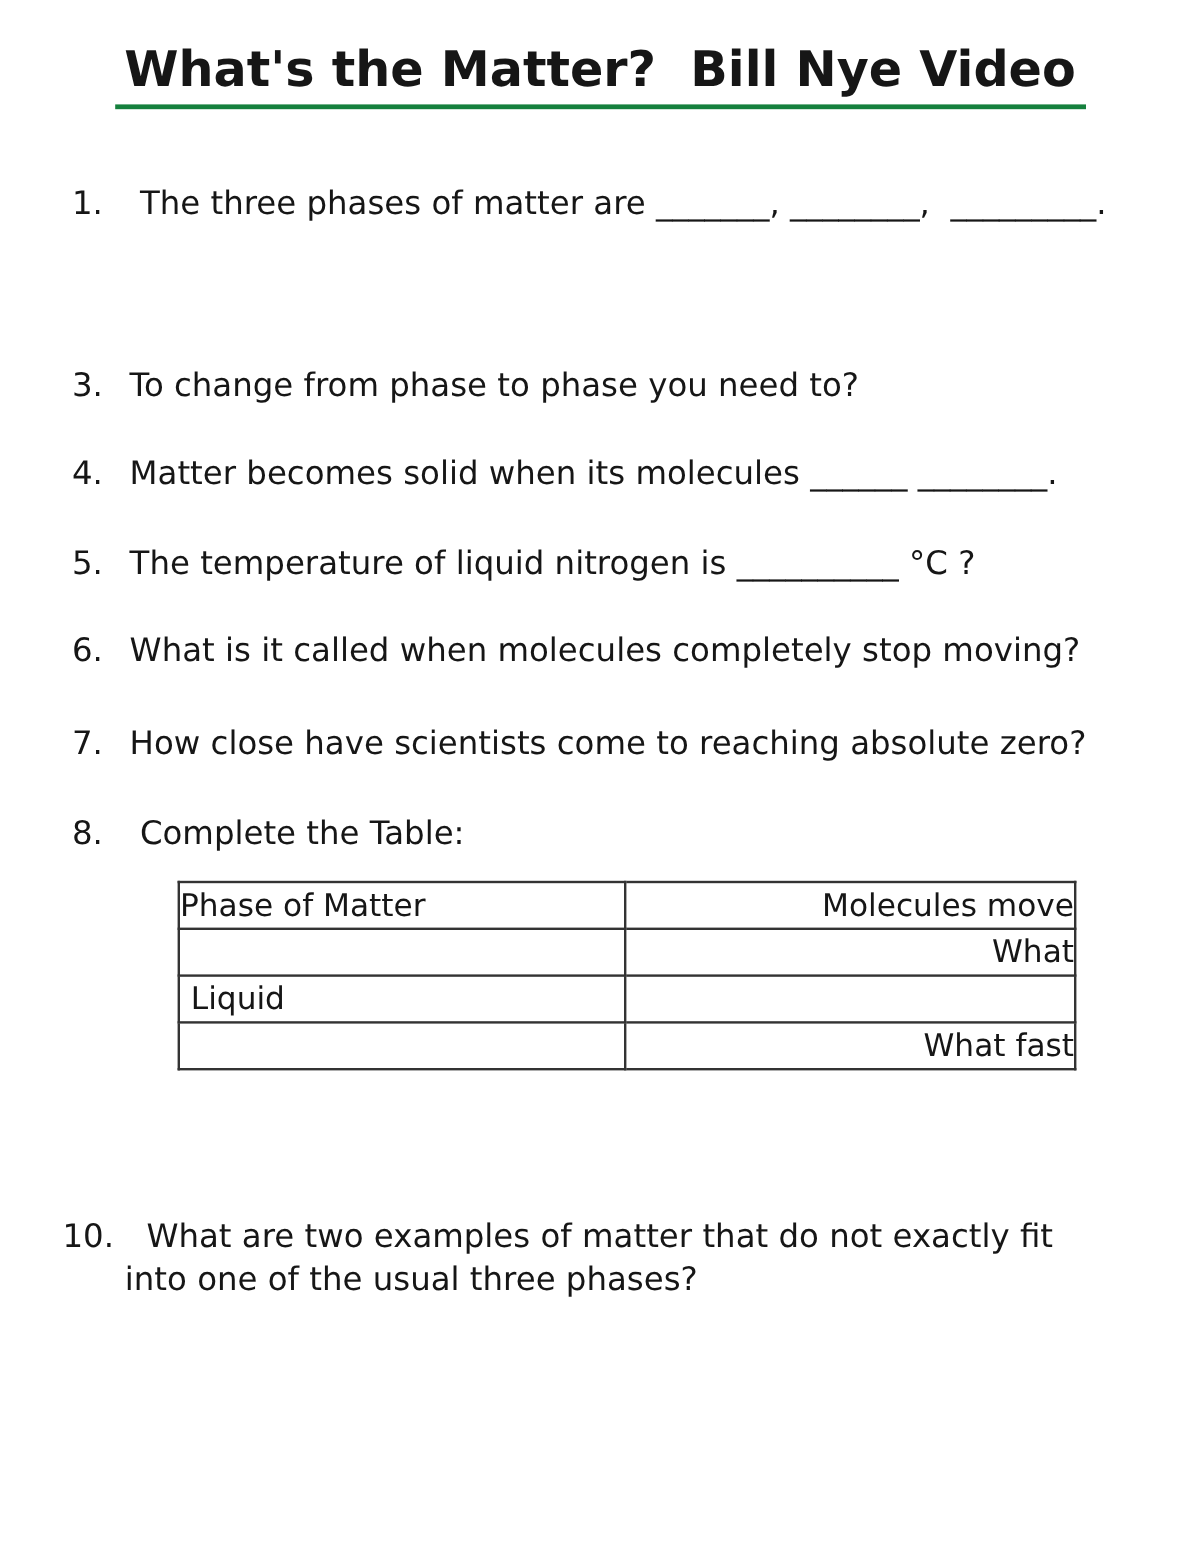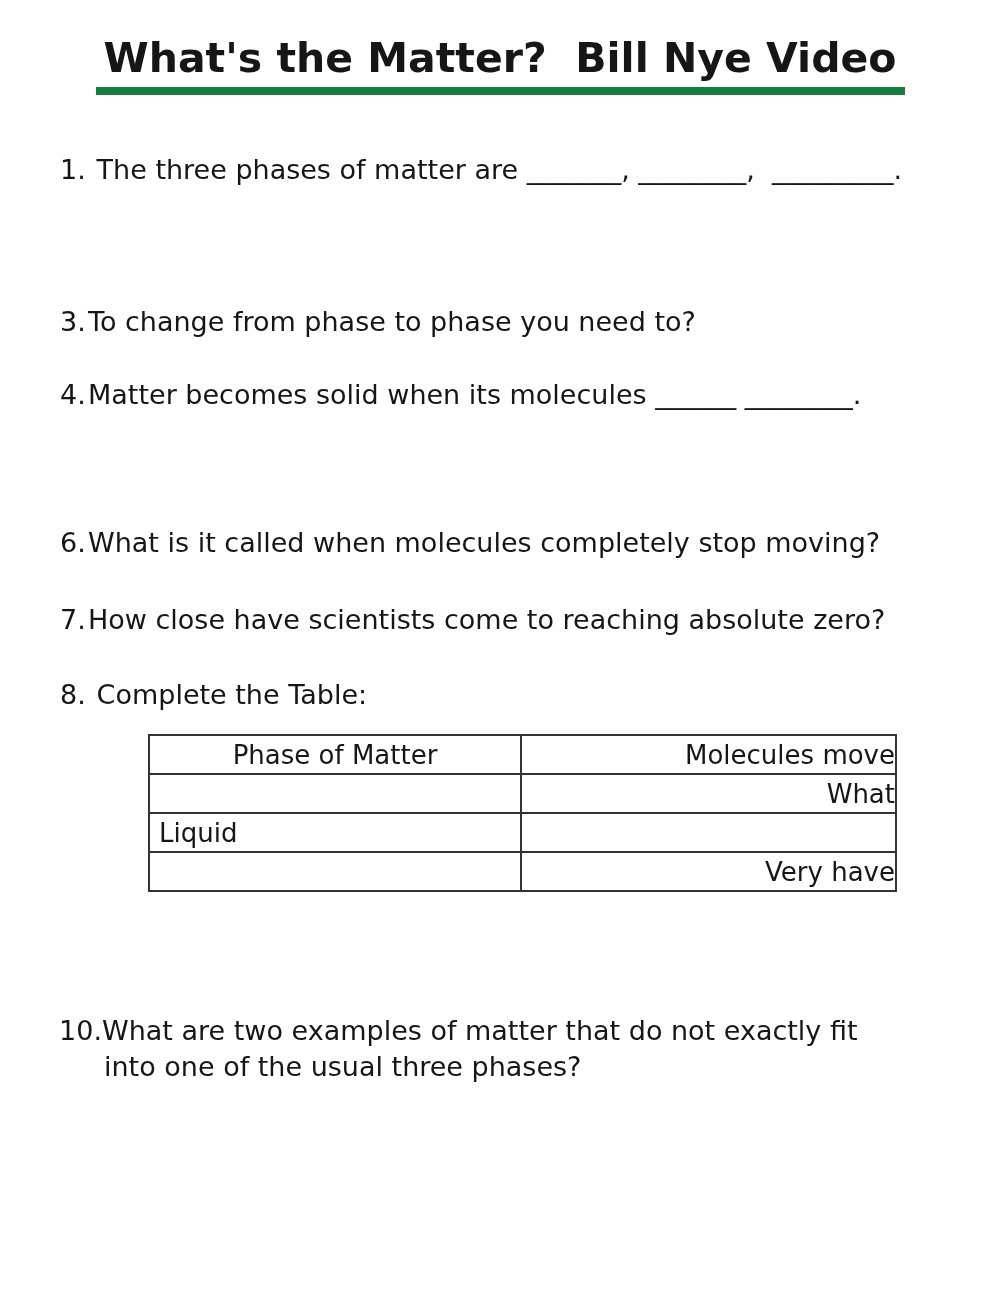--- a/index.html
+++ b/index.html
@@ -23,66 +23,66 @@
     width: 100%;
     text-align: center;
   }
   .title {
     display: inline-block;
     font-size: 41px;
     font-weight: bold;
     line-height: 48px;
     white-space: pre;
     padding: 0 8px 5px 8px;
-    border-bottom: 8px solid #15803d;
+    border-bottom: 4px solid #15803d;
   }
   .q {
     position: absolute;
     left: 60px;
     font-size: 27px;
     line-height: 34px;
     white-space: nowrap;
   }
   .qnum {
     display: inline-block;
     min-width: 28px;
     white-space: pre;
   }
   .qnum.wide {
     min-width: 50px;
   }
   .qtext {
     white-space: pre;
+    margin-left: 20px;
   }
   .q10-line2 {
     margin-left: 52px;
     line-height: 36px;
     white-space: pre;
   }
   .q10 .qline {
     line-height: 36px;
-    text-align: right;
   }
   .ptable {
     position: absolute;
     top: 734px;
     left: 148px;
     border-collapse: collapse;
     font-size: 26px;
   }
   .ptable td {
     border: 2px solid #333333;
     height: 37px;
     padding: 0 0 0 9px;
     vertical-align: middle;
     white-space: pre;
   }
   .ptable td.col-left  { width: 361px; }
   .ptable td.col-right { width: 364px; text-align: right; }
-  .ptable td.center    { text-align: center; padding-left: 0; }
+  .ptable td.center    { text-align: left; padding-left: 0; }
 </style>
 </head>
 <body>
 
 <div class="page">
 
   <div class="title-row">
     <span class="title">What's the Matter?  Bill Nye Video</span>
   </div>
 
@@ -92,20 +92,23 @@
 
 
   <div class="q" style="top:305px">
     <span class="qnum">3.</span><span class="qtext">To change from phase to phase you need to?</span>
   </div>
 
   <div class="q" style="top:378px">
     <span class="qnum">4.</span><span class="qtext">Matter becomes solid when its molecules ______ ________.</span>
   </div>
 
+  <div class="q" style="top:453px">
+    <span class="qnum">5.</span><span class="qtext">The temperature of liquid nitrogen is __________ °C ?</span>
+  </div>
 
   <div class="q" style="top:526px">
     <span class="qnum">6.</span><span class="qtext">What is it called when molecules completely stop moving?</span>
   </div>
 
   <div class="q" style="top:603px">
     <span class="qnum">7.</span><span class="qtext">How close have scientists come to reaching absolute zero?</span>
   </div>
 
   <div class="q" style="top:678px">
@@ -121,21 +124,21 @@
       <tr>
         <td class="col-left"></td>
         <td class="col-right">What</td>
       </tr>
       <tr>
         <td class="col-left">Liquid</td>
         <td class="col-right"></td>
       </tr>
       <tr>
         <td class="col-left"></td>
-        <td class="col-right">Very have</td>
+        <td class="col-right">What fast</td>
       </tr>
     </tbody>
   </table>
 
 
   <div class="q q10" style="top:1013px; left:52px">
     <div class="qline">
       <span class="qnum wide">10.</span><span class="qtext">What are two examples of matter that do not exactly fit</span>
     </div>
     <div class="q10-line2">into one of the usual three phases?</div>

